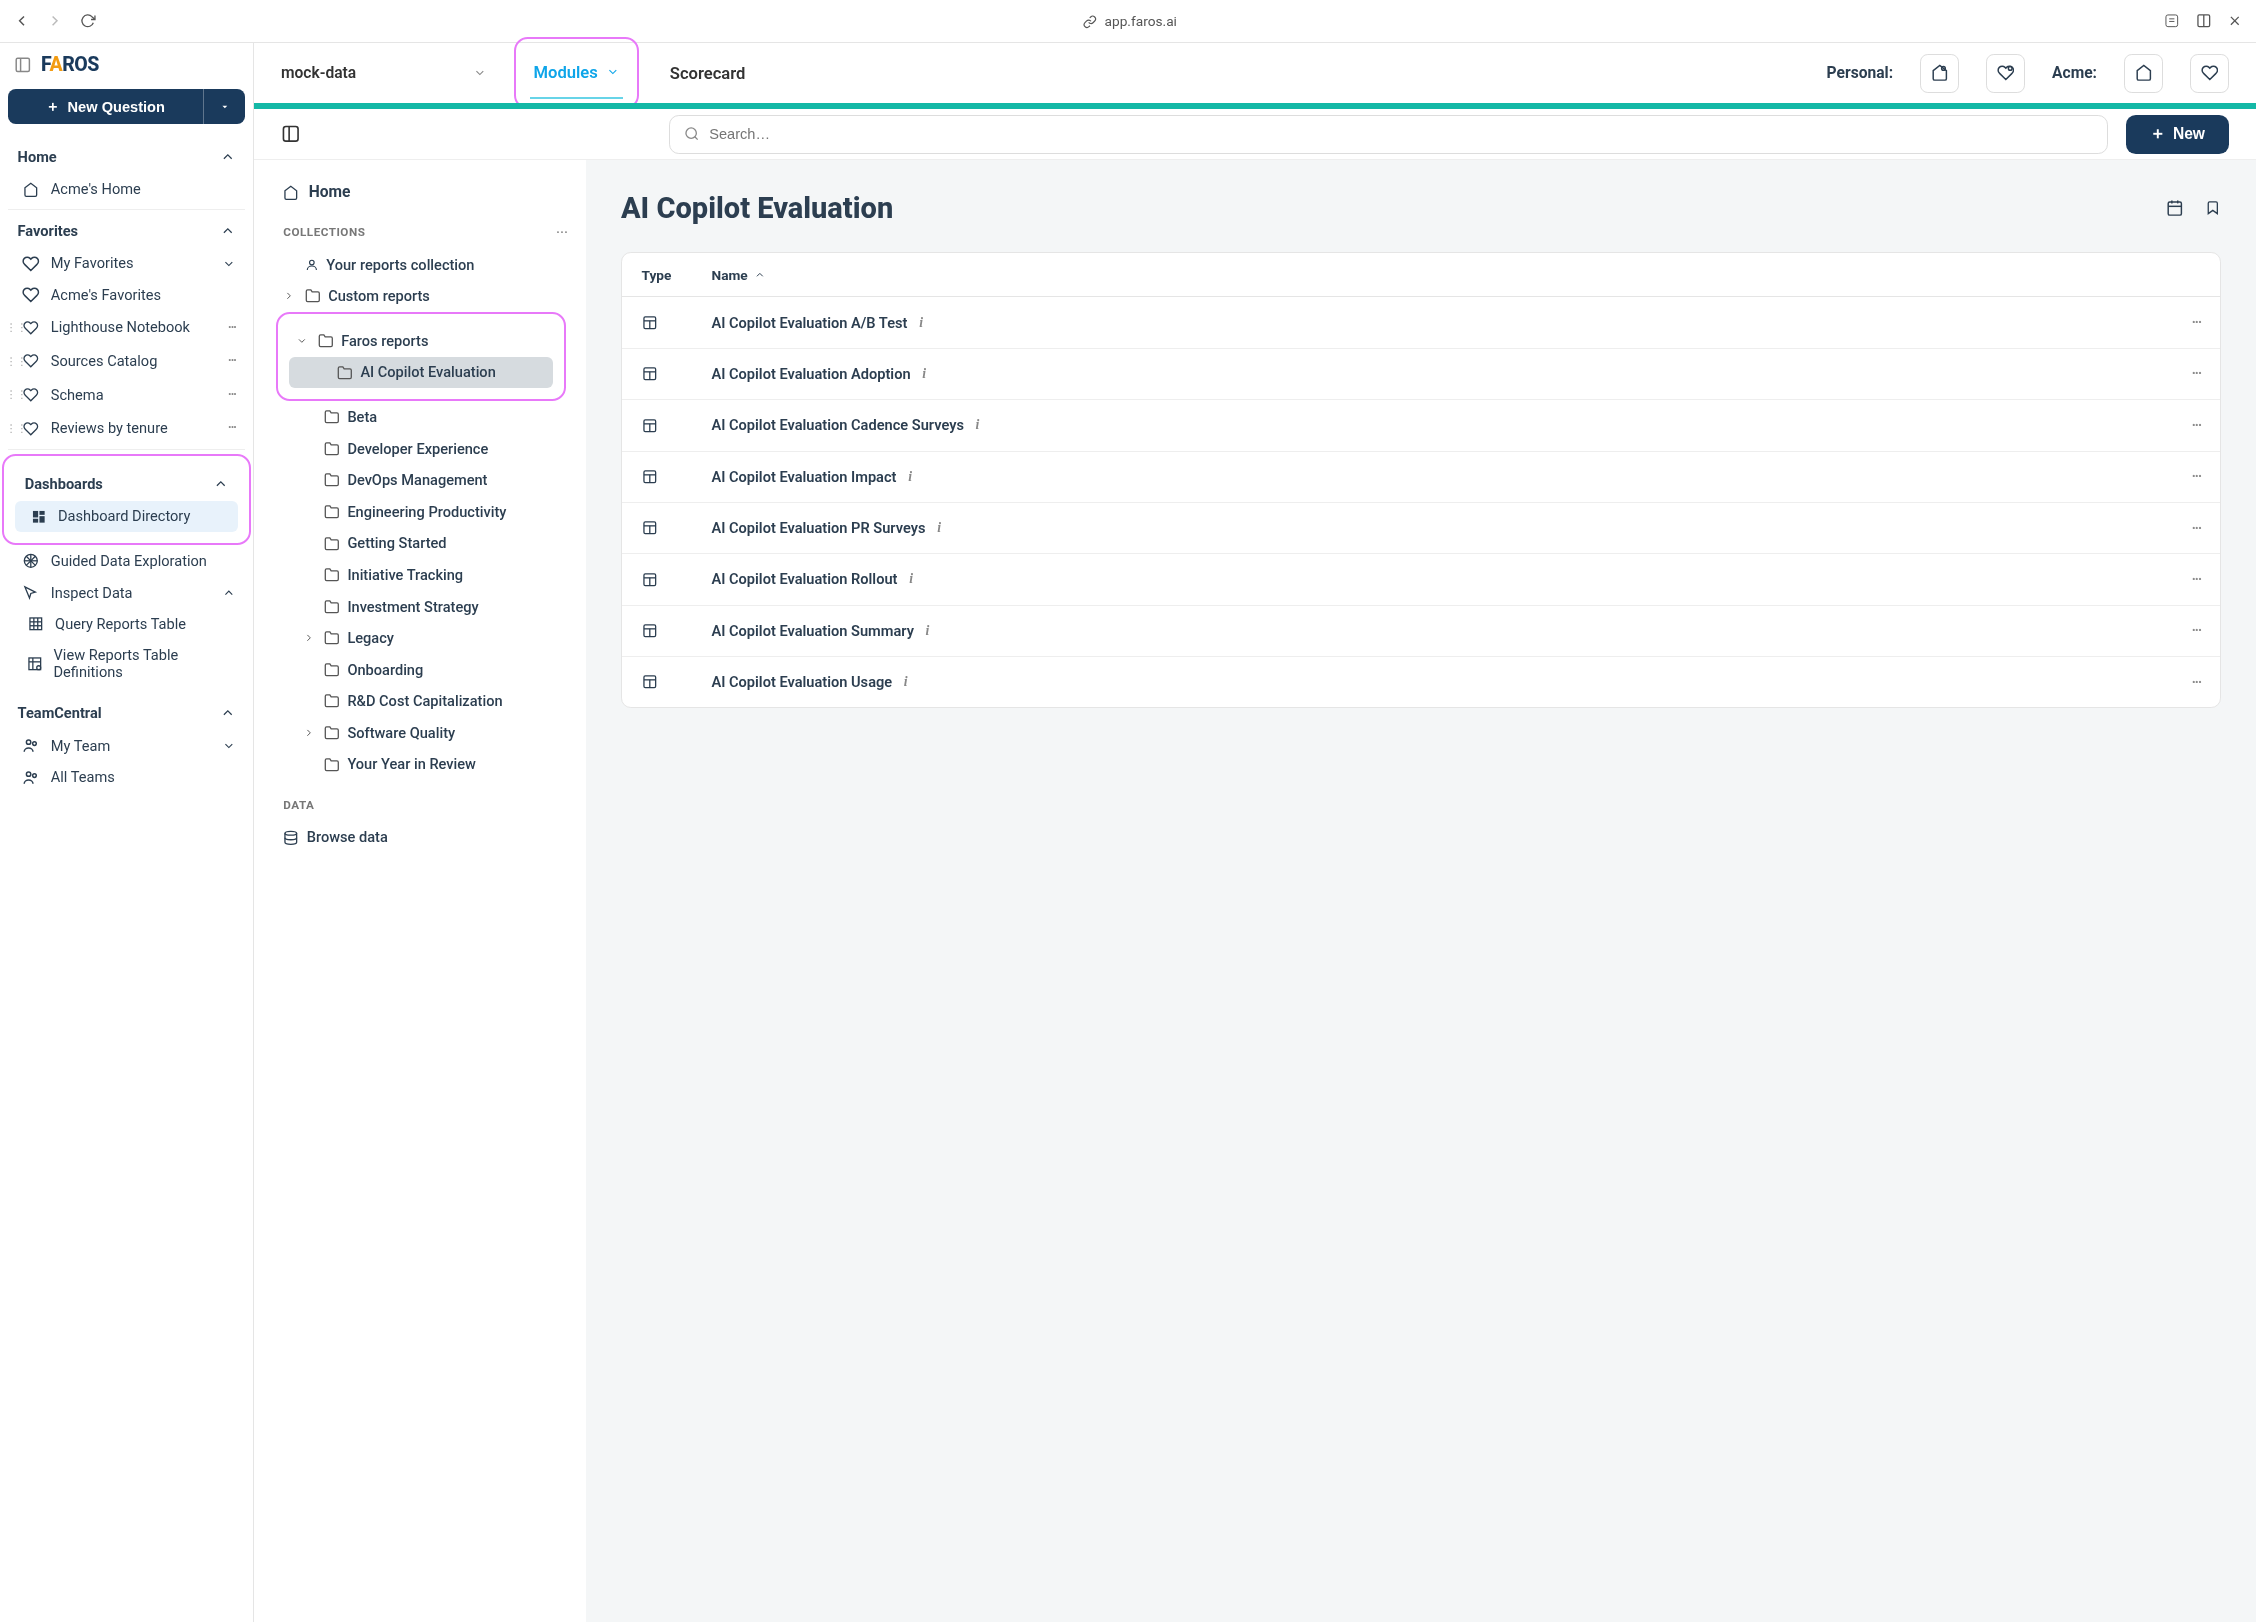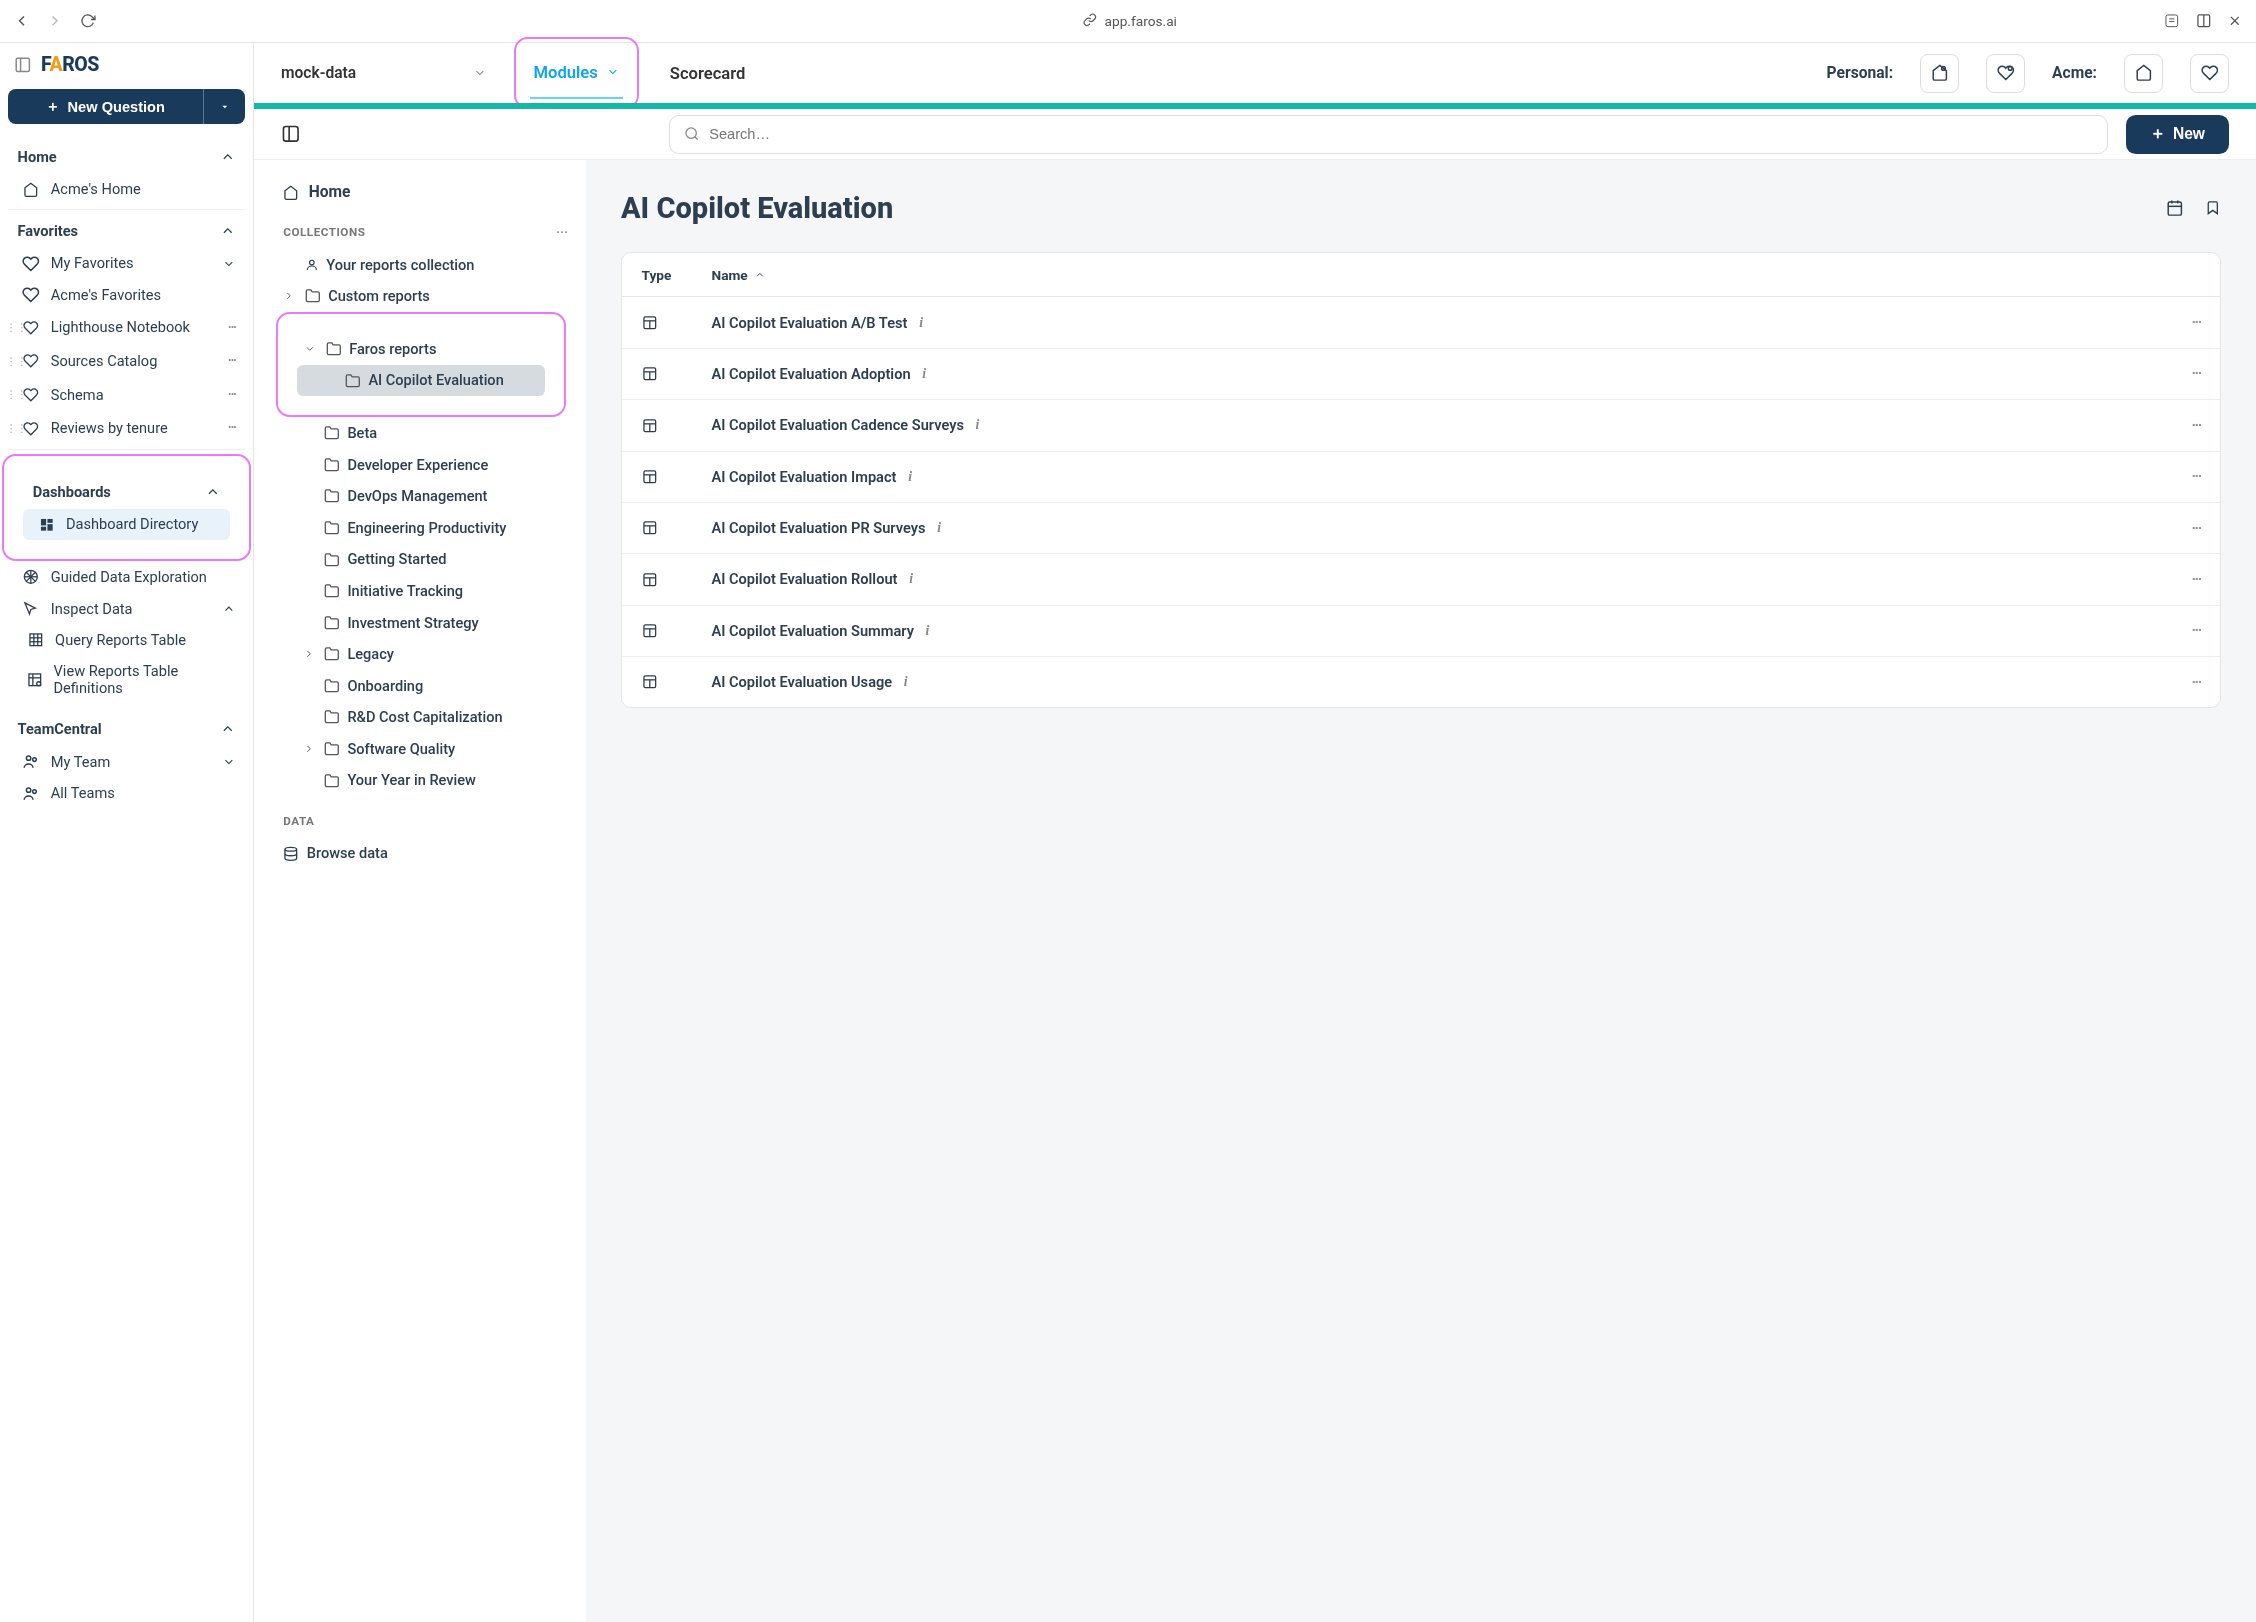--- a/index.html
+++ b/index.html
@@ -1,21 +1,21 @@
 <!DOCTYPE html>
 <html><head>
   <meta charset="utf-8">
   <style>
     * { box-sizing: border-box; margin: 0; padding: 0; }
     body { font-family: -apple-system, BlinkMacSystemFont, "Segoe UI", Roboto, sans-serif; color: #2c3e50; background: #fff; }
     
     
     .browser-chrome { display: flex; align-items: center; height: 43px; padding: 0 11.7px; border-bottom: 1px solid #e5e5e5; gap: 13.7px; }
     .chrome-left { display: flex; align-items: center; gap: 13.7px; }
-    .chrome-center { flex: 1; display: flex; justify-content: center; align-items: flex-start; gap: 7.8px; color: #555; font-size: 13.7px; }
+    .chrome-center { flex: 1; display: flex; justify-content: center; align-items: flex-end; gap: 7.8px; color: #555; font-size: 13.7px; }
     .chrome-right { display: flex; align-items: center; gap: 11.7px; }
     .chrome-icon-btn { width: 19.5px; height: 19.5px; display: flex; align-items: center; justify-content: center; color: #555; cursor: pointer; }
     
     
     .app { display: flex; height: calc(100vh - 43px); }
     .left-sidebar { width: 254px; border-right: 1px solid #e5e5e5; display: flex; flex-direction: column; padding: 9.8px 0; overflow-y: auto; }
     .main-area { flex: 1; display: flex; flex-direction: column; }
     
     
     .sidebar-top { display: flex; align-items: center; padding: 0 13.7px 7.8px 13.7px; gap: 9.8px; }
@@ -80,21 +80,21 @@
     .th-name { flex: 1; display: flex; align-items: center; gap: 5.9px; }
     .table-row { display: flex; align-items: center; padding: 13.7px 19.5px; border-bottom: 1px solid #eee; cursor: pointer; }
     .table-row:last-child { border-bottom: none; }
     .td-type { width: 70px; color: #2c3e50; }
     .td-name { flex: 1; font-size: 14.6px; font-weight: 600; color: #2c3e50; display: flex; align-items: center; gap: 11.7px; }
     .info-icon { color: #888; font-family: Georgia, serif; font-style: italic; font-size: 13.7px; }
     .row-more { color: #888; font-size: 19.5px; letter-spacing: -2px; cursor: pointer; }
     
     
     .pink-box { border: 2.9px solid #e879f9; border-radius: 13.7px; }
-    .pink-box-inner { padding: 19px; }
+    .pink-box-inner { padding: 11px; }
     
     
     svg { display: block; }
   </style>
 </head>
 <body>
 
 <div class="browser-chrome">
   <div class="chrome-left">
     <div class="chrome-icon-btn">

